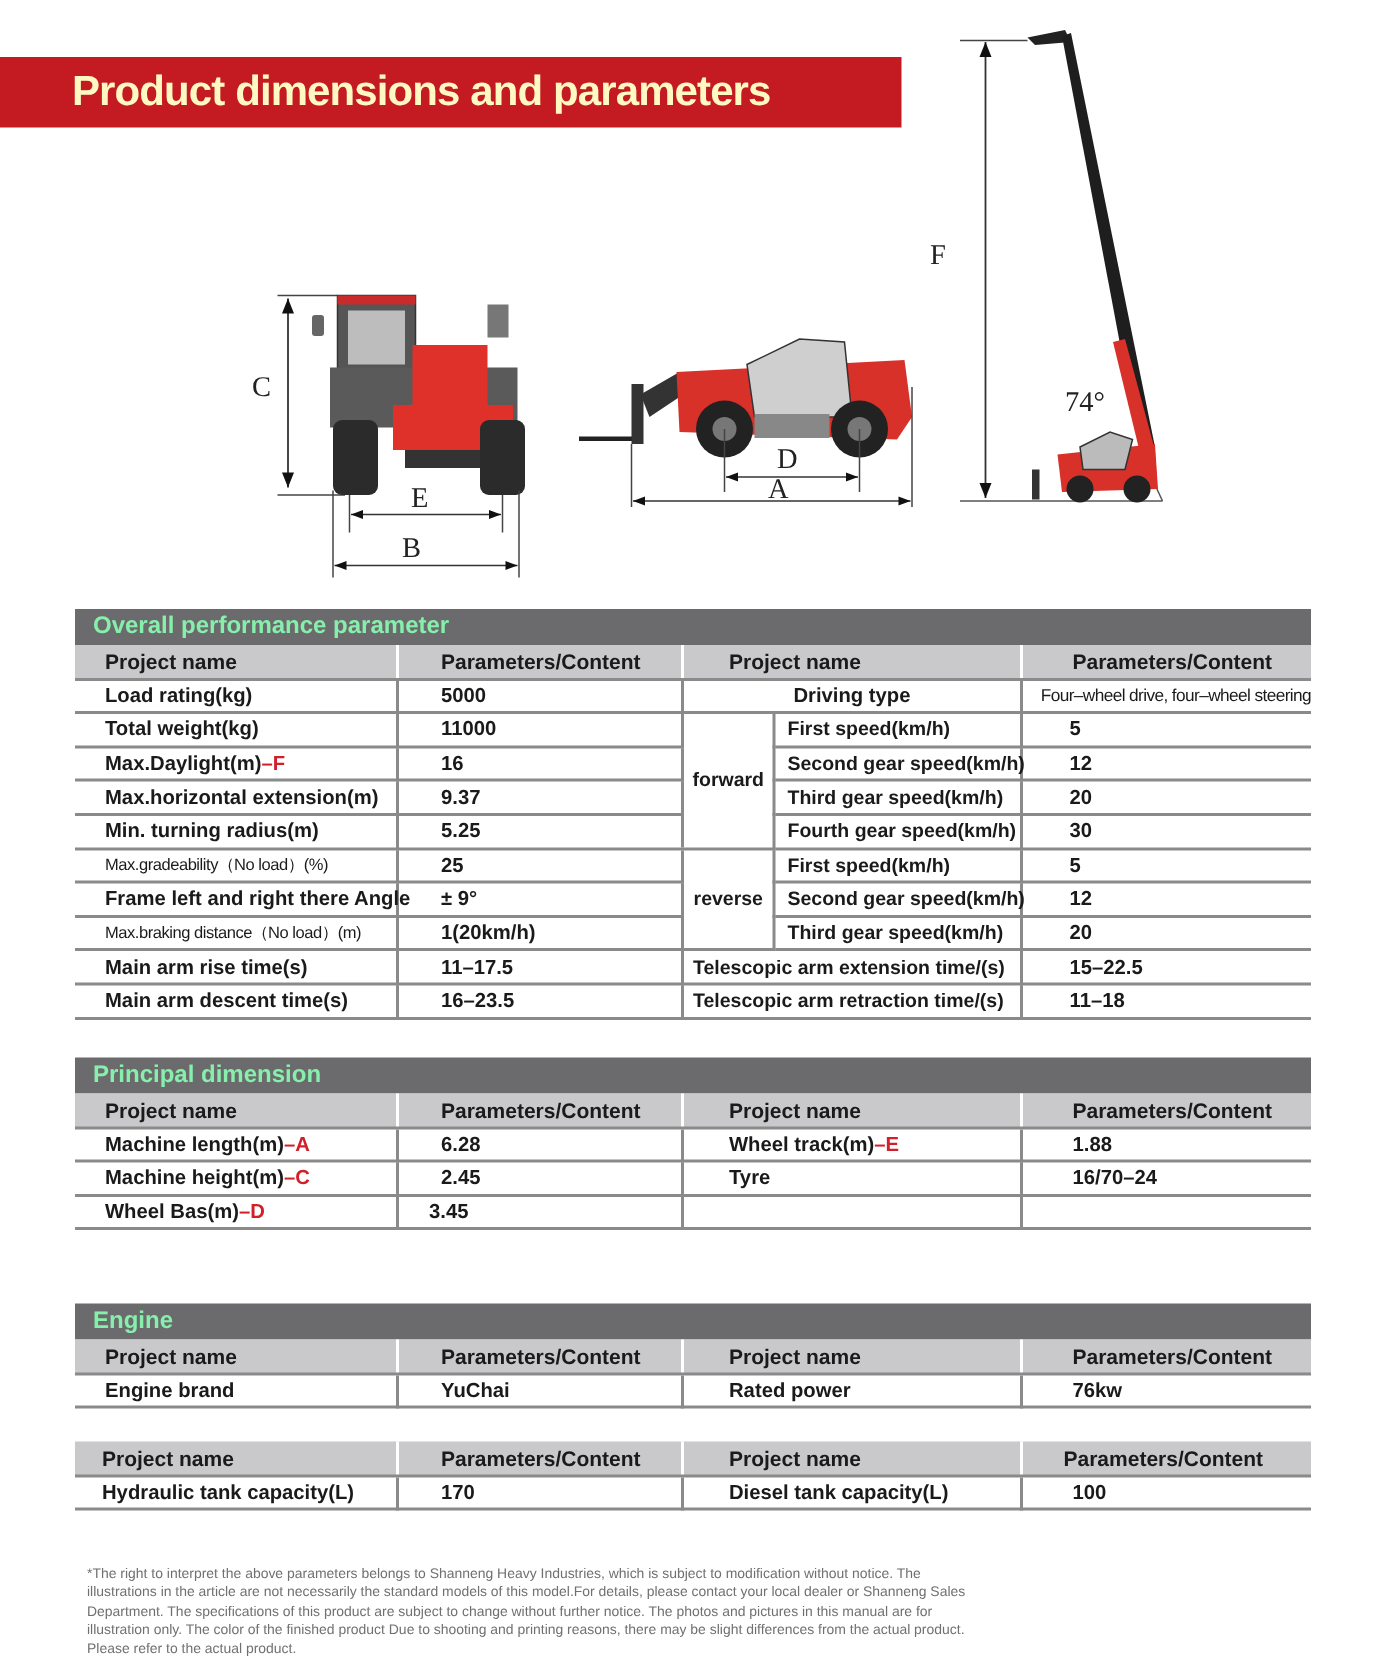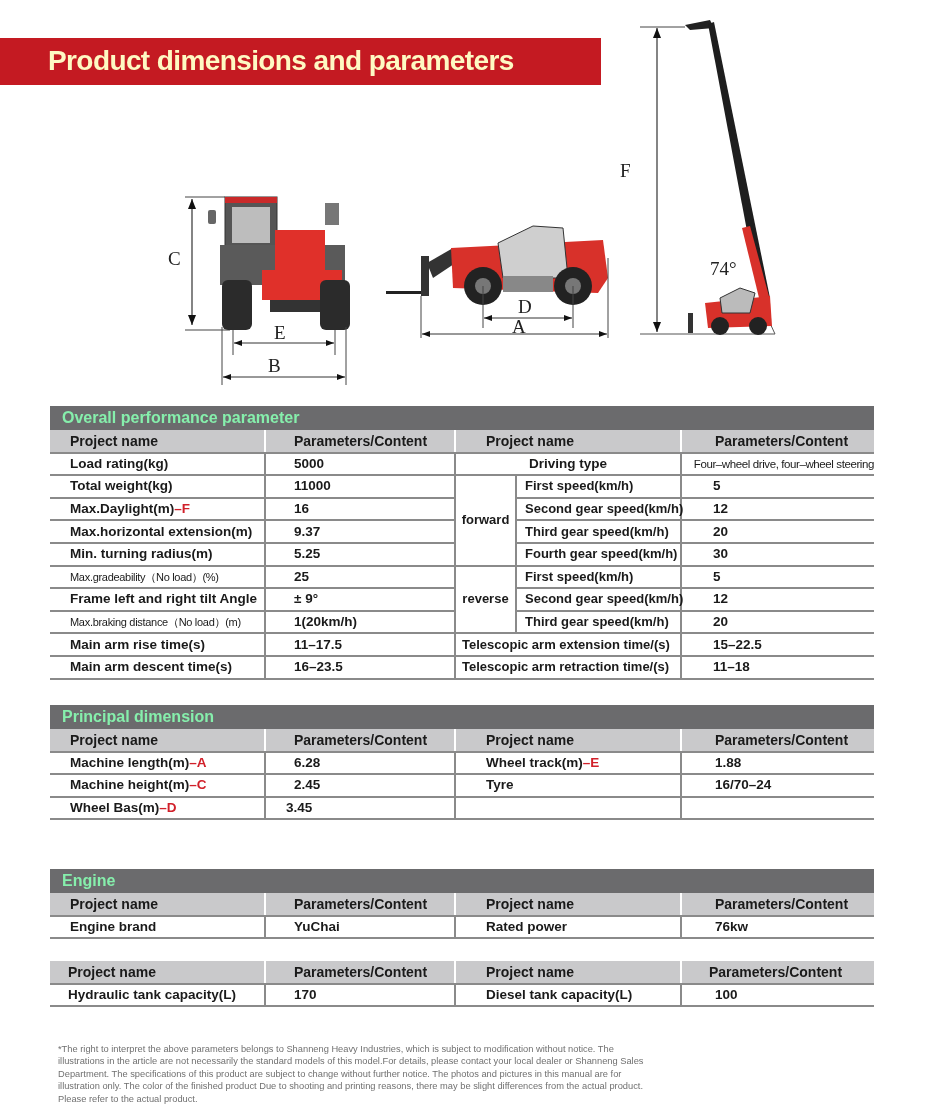--- a/index.html
+++ b/index.html
@@ -186,21 +186,21 @@
       <td style="padding-left:31px">30</td>
     </tr>
     <tr>
       <td class="small">Max.gradeability（No load）(%)</td>
       <td style="padding-left:28px">25</td>
       <td rowspan="3" class="grp">reverse</td>
       <td class="sub">First speed(km/h)</td>
       <td style="padding-left:31px">5</td>
     </tr>
     <tr>
-      <td>Frame left and right tilt Angle</td>
+      <td>Frame left and right there Angle</td>
       <td style="padding-left:28px">± 9°</td>
       <td class="sub">Second gear speed(km/h)</td>
       <td style="padding-left:31px">12</td>
     </tr>
     <tr>
       <td class="small">Max.braking distance（No load）(m)</td>
       <td style="padding-left:28px">1(20km/h)</td>
       <td class="sub">Third gear speed(km/h)</td>
       <td style="padding-left:31px">20</td>
     </tr>

